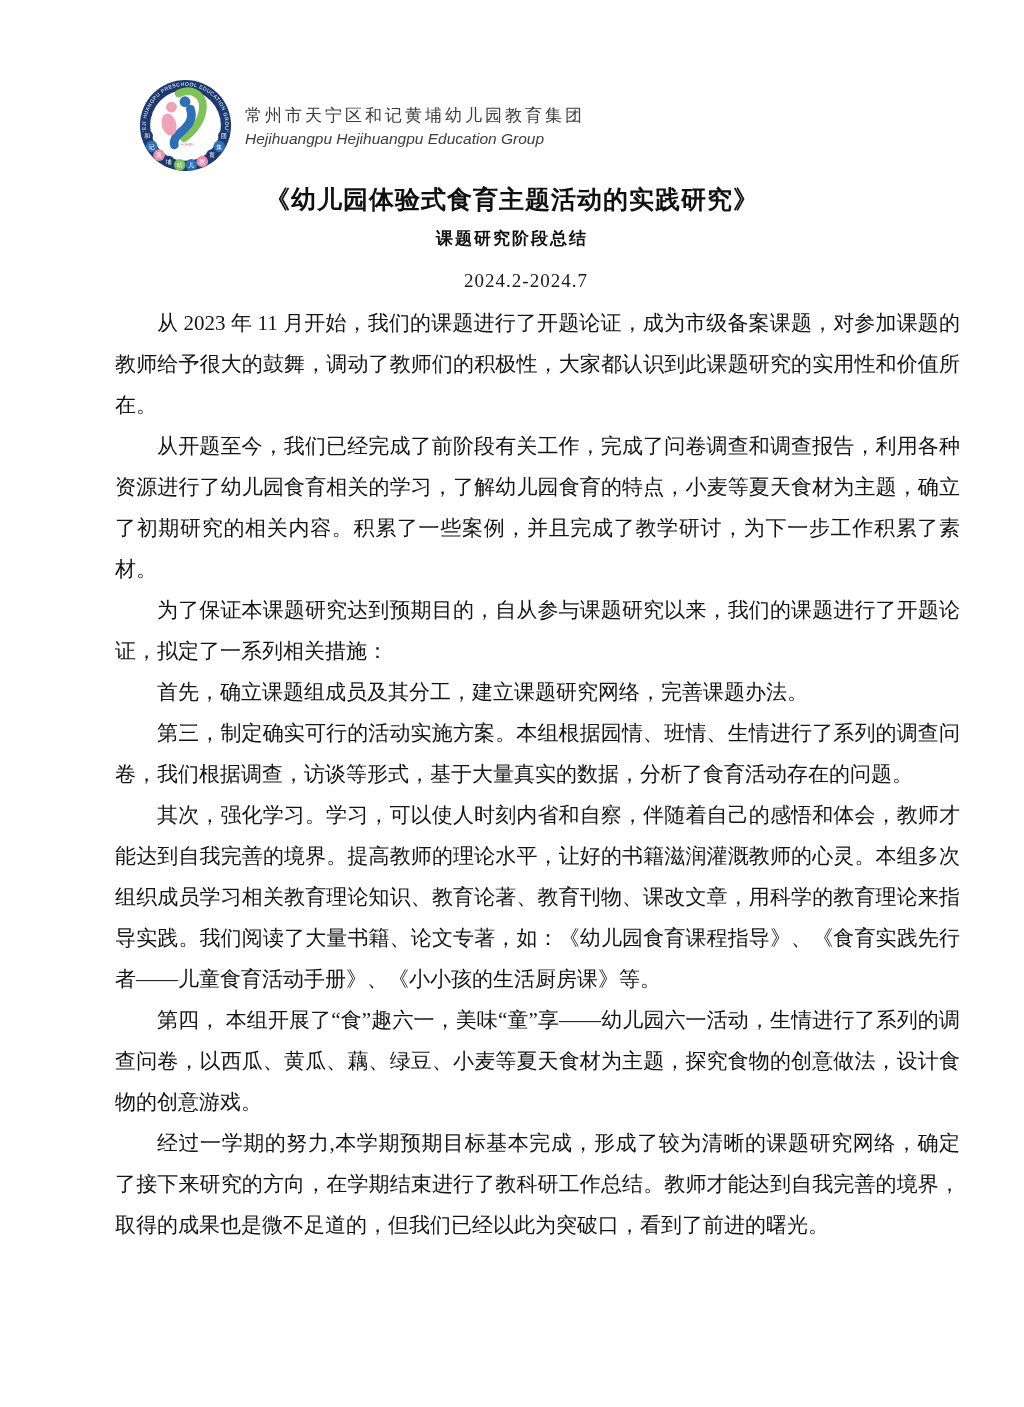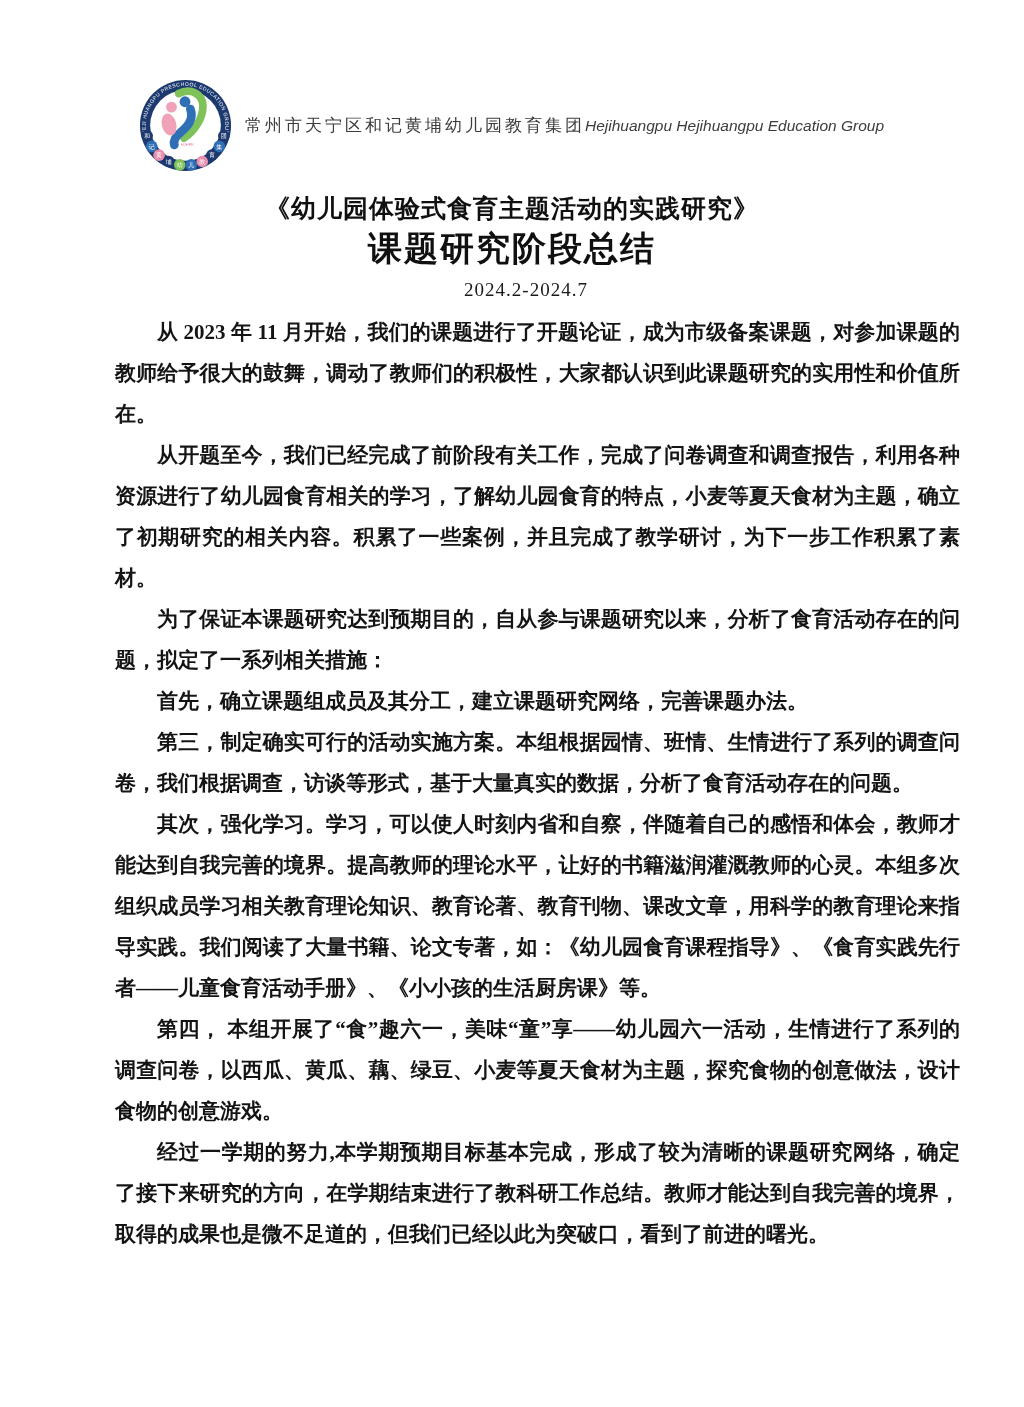--- a/index.html
+++ b/index.html
@@ -15,73 +15,72 @@
   
   .letterhead {
     position: absolute;
     top: 79px;
     left: 139px;
     display: flex;
     align-items: center;
     gap: 13px;
   }
   .logo { width: 93px; height: 93px; flex: 0 0 auto; }
-  .org-names { display: flex; flex-direction: row; justify-content: center; }
+  .org-names { display: flex; flex-direction: column; justify-content: center; }
   .org-zh {
     font-family: "Liberation Serif", "DejaVu Serif", serif;
     font-size: 17px;
     letter-spacing: 3px;
     color: #3c3c3c;
     white-space: nowrap;
   }
   .org-en {
     margin-top: 3px;
     font-family: "Liberation Sans", "DejaVu Sans", sans-serif;
     font-style: italic;
     font-size: 15.5px;
     color: #3c3c3c;
     white-space: nowrap;
   }
   
   .content { padding-top: 183px; }
   .doc-title {
-    margin: 9px;
+    margin: 0;
     text-align: center;
     font-family: "Liberation Sans", "DejaVu Sans", sans-serif;
     font-weight: bold;
     font-size: 25px;
     line-height: 32px;
     letter-spacing: 1px;
     color: #101010;
   }
   .doc-subtitle {
     margin: 9px 0 0 0;
     text-align: center;
     font-family: "Liberation Sans", "DejaVu Sans", sans-serif;
     font-weight: bold;
-    font-size: 34px;
+    font-size: 17px;
     line-height: 30px;
     letter-spacing: 2px;
     color: #101010;
   }
   .doc-period {
     margin-top: 15px;
     text-align: center;
     font-family: "Liberation Serif", "DejaVu Serif", serif;
     font-size: 19px;
     line-height: 24px;
     letter-spacing: 1px;
     color: #1a1a1a;
     padding-left: 28px;
   }
   
   .doc-body {
     margin-top: 10px;
     padding: 0 64px 0 115px;
-    font-weight: bold;
   }
   .doc-body p {
     margin: 0;
     font-size: 21px;
     line-height: 41px;
     text-align: justify;
     text-indent: 2em;
     color: #141414;
   }
 </style>
@@ -140,21 +139,21 @@
   </div>
 
   <div class="content">
     <h1 class="doc-title">《幼儿园体验式食育主题活动的实践研究》</h1>
     <h2 class="doc-subtitle">课题研究阶段总结</h2>
     <div class="doc-period">2024.2-2024.7</div>
 
     <div class="doc-body">
       <p>从 2023 年 11 月开始，我们的课题进行了开题论证，成为市级备案课题，对参加课题的教师给予很大的鼓舞，调动了教师们的积极性，大家都认识到此课题研究的实用性和价值所在。</p>
       <p>从开题至今，我们已经完成了前阶段有关工作，完成了问卷调查和调查报告，利用各种资源进行了幼儿园食育相关的学习，了解幼儿园食育的特点，小麦等夏天食材为主题，确立了初期研究的相关内容。积累了一些案例，并且完成了教学研讨，为下一步工作积累了素材。</p>
-      <p>为了保证本课题研究达到预期目的，自从参与课题研究以来，分析了食育活动存在的问题，拟定了一系列相关措施：</p>
+      <p>为了保证本课题研究达到预期目的，自从参与课题研究以来，我们的课题进行了开题论证，拟定了一系列相关措施：</p>
       <p>首先，确立课题组成员及其分工，建立课题研究网络，完善课题办法。</p>
       <p>第三，制定确实可行的活动实施方案。本组根据园情、班情、生情进行了系列的调查问卷，我们根据调查，访谈等形式，基于大量真实的数据，分析了食育活动存在的问题。</p>
       <p>其次，强化学习。学习，可以使人时刻内省和自察，伴随着自己的感悟和体会，教师才能达到自我完善的境界。提高教师的理论水平，让好的书籍滋润灌溉教师的心灵。本组多次组织成员学习相关教育理论知识、教育论著、教育刊物、课改文章，用科学的教育理论来指导实践。我们阅读了大量书籍、论文专著，如：《幼儿园食育课程指导》、《食育实践先行者——儿童食育活动手册》、《小小孩的生活厨房课》等。</p>
       <p>第四， 本组开展了“食”趣六一，美味“童”享——幼儿园六一活动，生情进行了系列的调查问卷，以西瓜、黄瓜、藕、绿豆、小麦等夏天食材为主题，探究食物的创意做法，设计食物的创意游戏。</p>
       <p>经过一学期的努力,本学期预期目标基本完成，形成了较为清晰的课题研究网络，确定了接下来研究的方向，在学期结束进行了教科研工作总结。教师才能达到自我完善的境界，取得的成果也是微不足道的，但我们已经以此为突破口，看到了前进的曙光。</p>
     </div>
   </div>
 
 </div>
 

